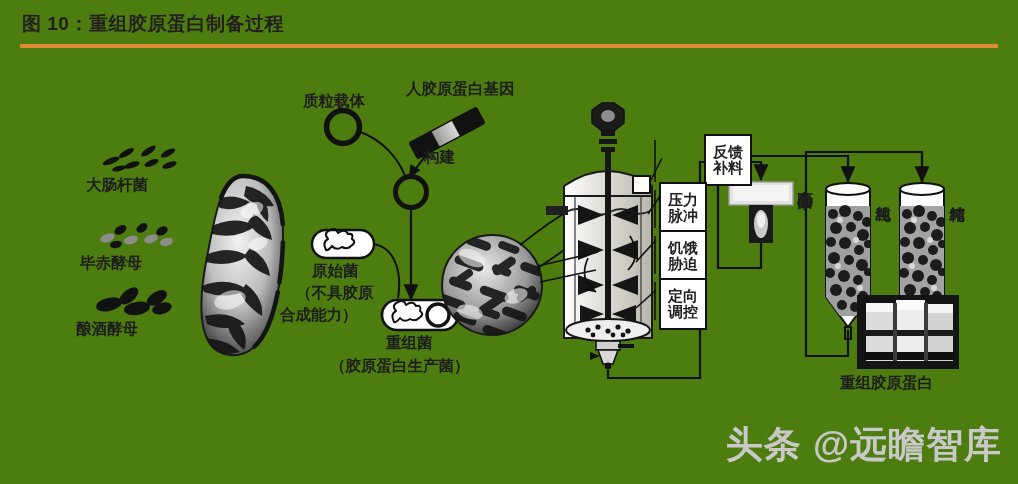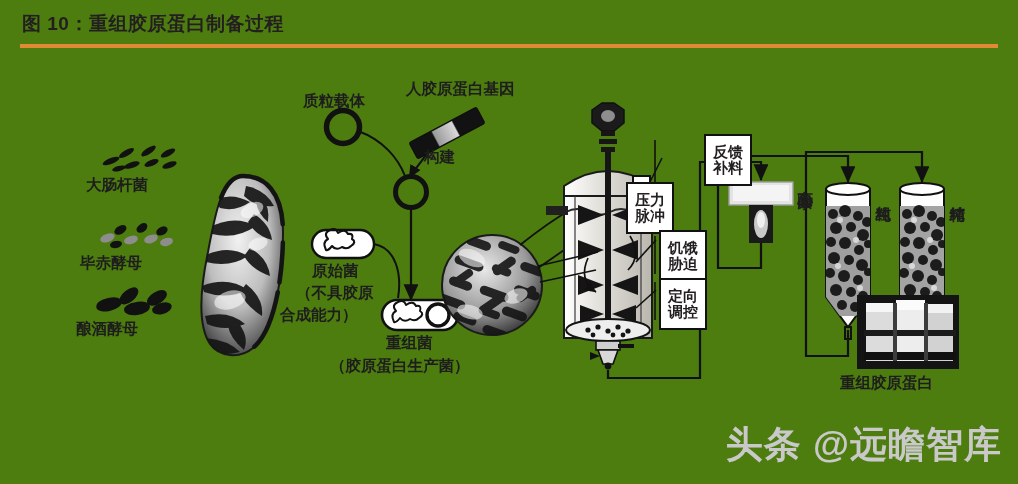--- a/index.html
+++ b/index.html
@@ -440,21 +440,21 @@
 
   <div class="lbl" style="left:386px;top:334px;">重组菌</div>
   <div class="lbl" style="left:330px;top:357px;">（胶原蛋白生产菌）</div>
 
   <div class="pbox" style="left:659px;top:134px;width:44px;height:48px;margin-left:45px;">
     <span>
       <em style="font-style:normal;display:block">反馈</em>
       <em style="font-style:normal;display:block">补料</em>
     </span>
   </div>
-  <div class="pbox" style="left:626px;top:182px;width:44px;height:48px;">
+  <div class="pbox" style="left:659px;top:182px;width:44px;height:48px;">
     <span>
       <em style="font-style:normal;display:block">压力</em>
       <em style="font-style:normal;display:block">脉冲</em>
     </span>
   </div>
   <div class="pbox" style="left:659px;top:230px;width:44px;height:48px;">
     <span>
       <em style="font-style:normal;display:block">饥饿</em>
       <em style="font-style:normal;display:block">胁迫</em>
     </span>

